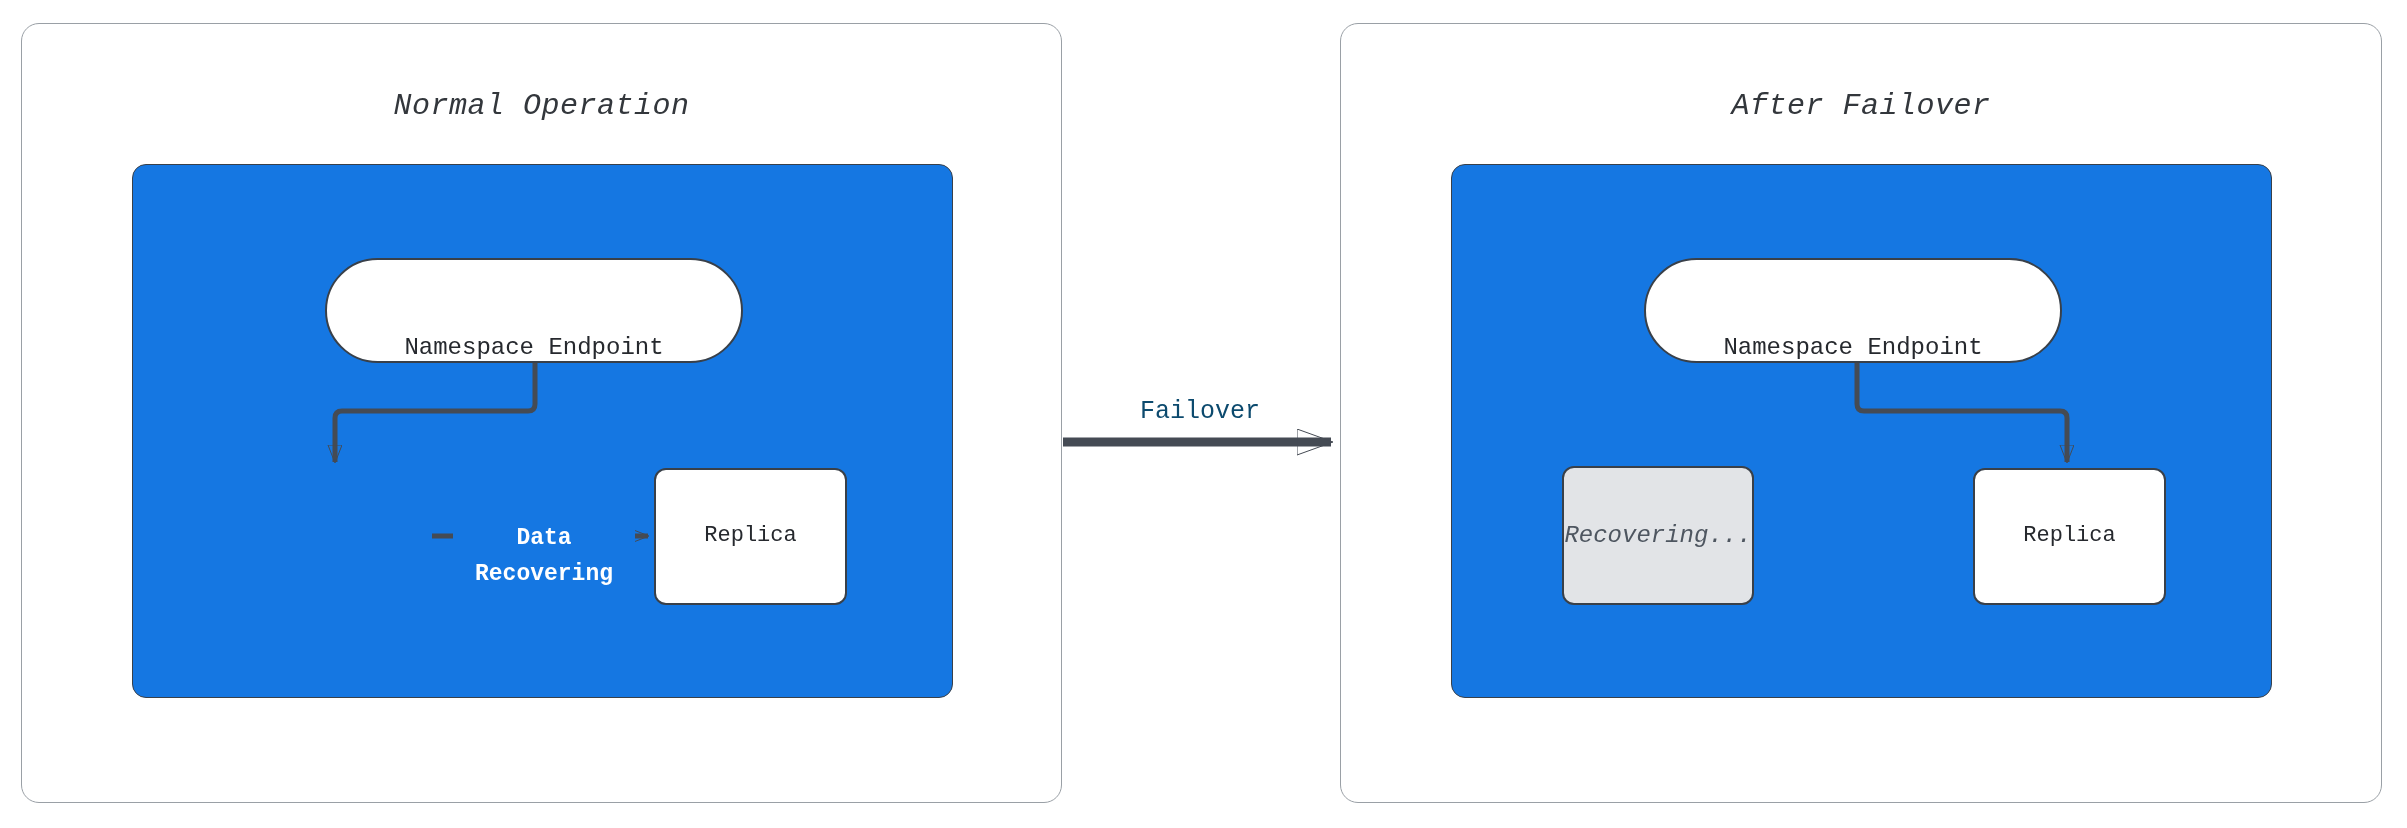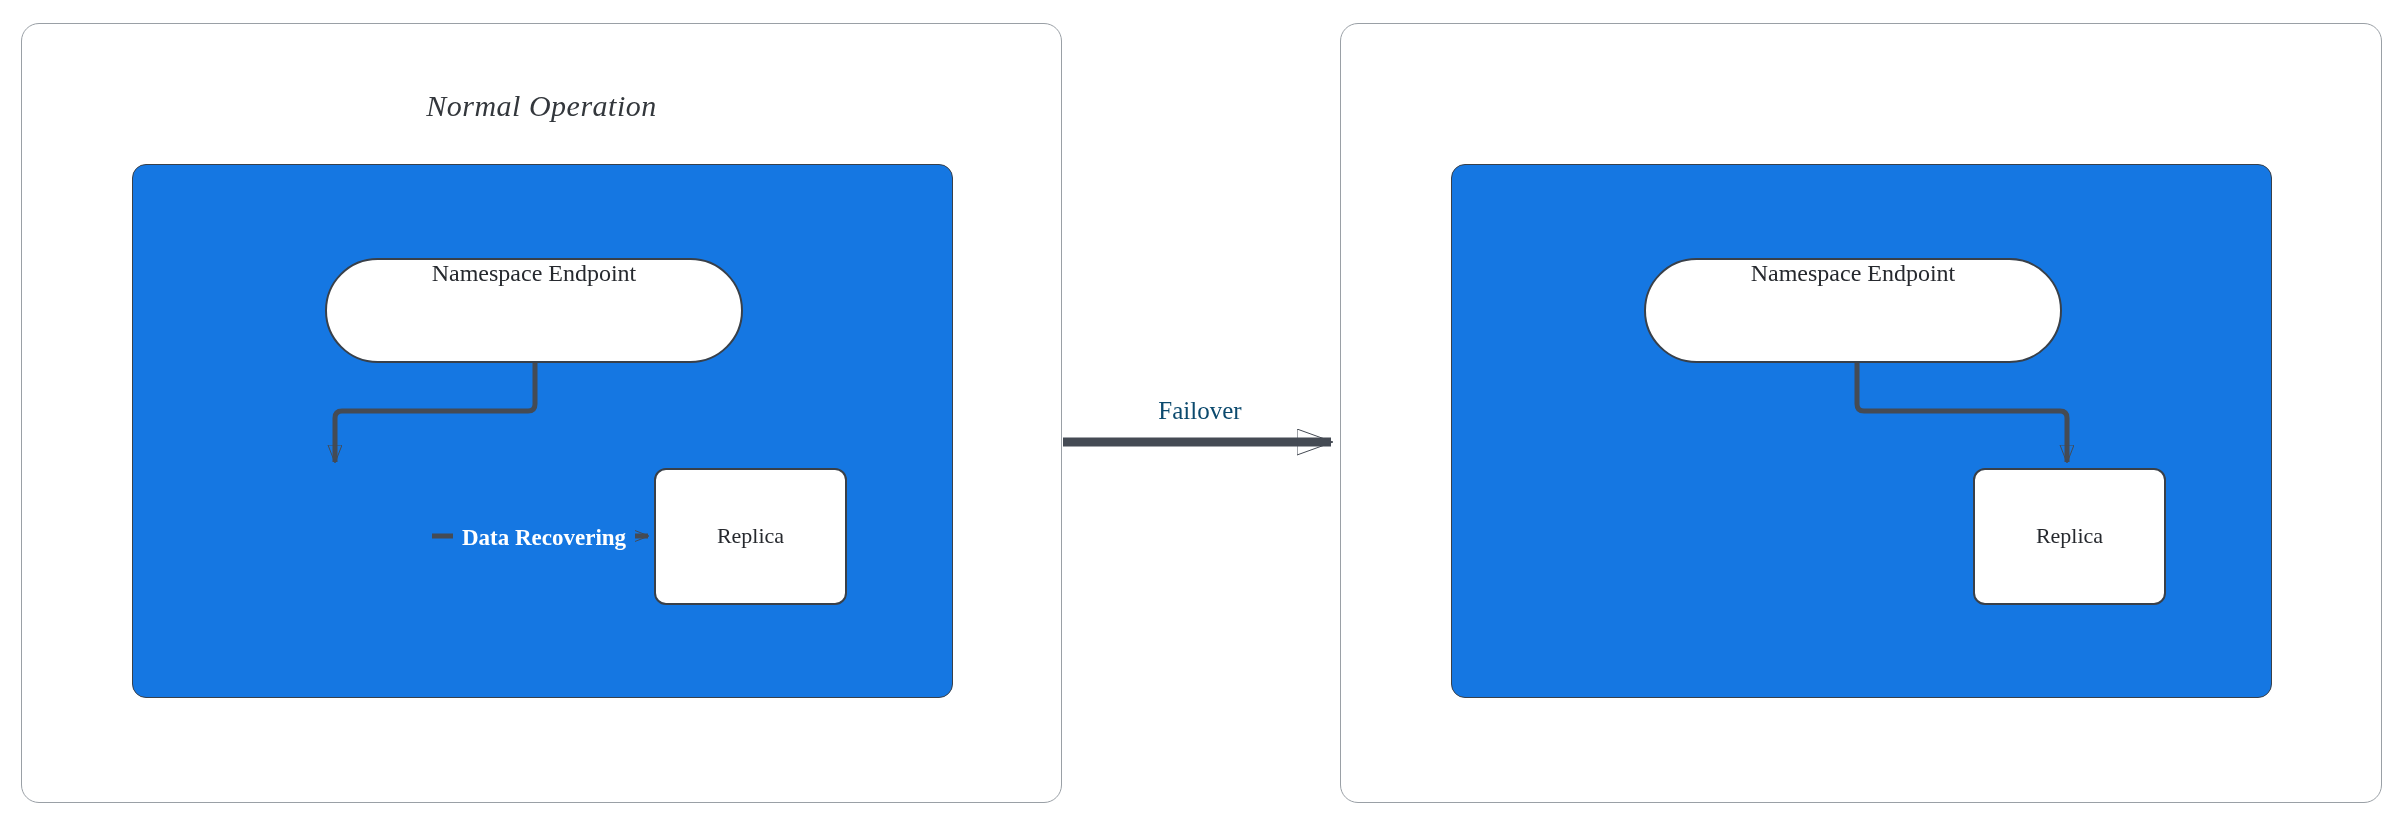--- a/index.html
+++ b/index.html
@@ -1,21 +1,21 @@
 <!DOCTYPE html>
 <html><head>
 <meta charset="utf-8">
 <style>
   html, body { margin: 0; padding: 0; background: #ffffff; }
   .canvas {
     position: relative;
     width: 2407px;
     height: 828px;
     background: #ffffff;
-    font-family: Liberation Serif, serif;
+    font-family: Liberation Mono, monospace;
     overflow: hidden;
   }
   
   .panel {
     position: absolute;
     top: 23px;
     height: 780px;
     background: #ffffff;
     border: 1.5px solid #9aa0a6;
     border-radius: 18px;
@@ -47,21 +47,21 @@
 
   
   .pill {
     position: absolute;
     left: 192px; top: 93px;
     width: 418px; height: 105px;
     background: #ffffff;
     border: 2px solid #394049;
     border-radius: 53px;
     box-sizing: border-box;
-    display: flex; align-items: flex-start; justify-content: center;
+    display: flex; align-items: flex-end; justify-content: center;
     font-size: 24px;
     color: #26292e;
     text-align: center;
   }
 
   
   .node {
     position: absolute;
     background: #ffffff;
     border: 2px solid #394049;
@@ -137,26 +137,30 @@
 
       <div class="node node--replica">
         <span>Replica</span>
       </div>
 
       <div class="edge-label">Data Recovering</div>
     </div>
   </section>
 
   <section class="panel panel--right">
+    <div class="panel-title">After Failover</div>
 
     <div class="blue-box">
       <div class="pill">
         <span>Namespace Endpoint</span>
       </div>
 
+      <div class="node node--recovering">
+        <span>Recovering...</span>
+      </div>
 
       <div class="node node--replica">
         <span>Replica</span>
       </div>
     </div>
   </section>
 
   <div class="failover-label">Failover</div>
 
   <svg class="overlay" viewBox="0 0 2407 828" xmlns="http://www.w3.org/2000/svg">

